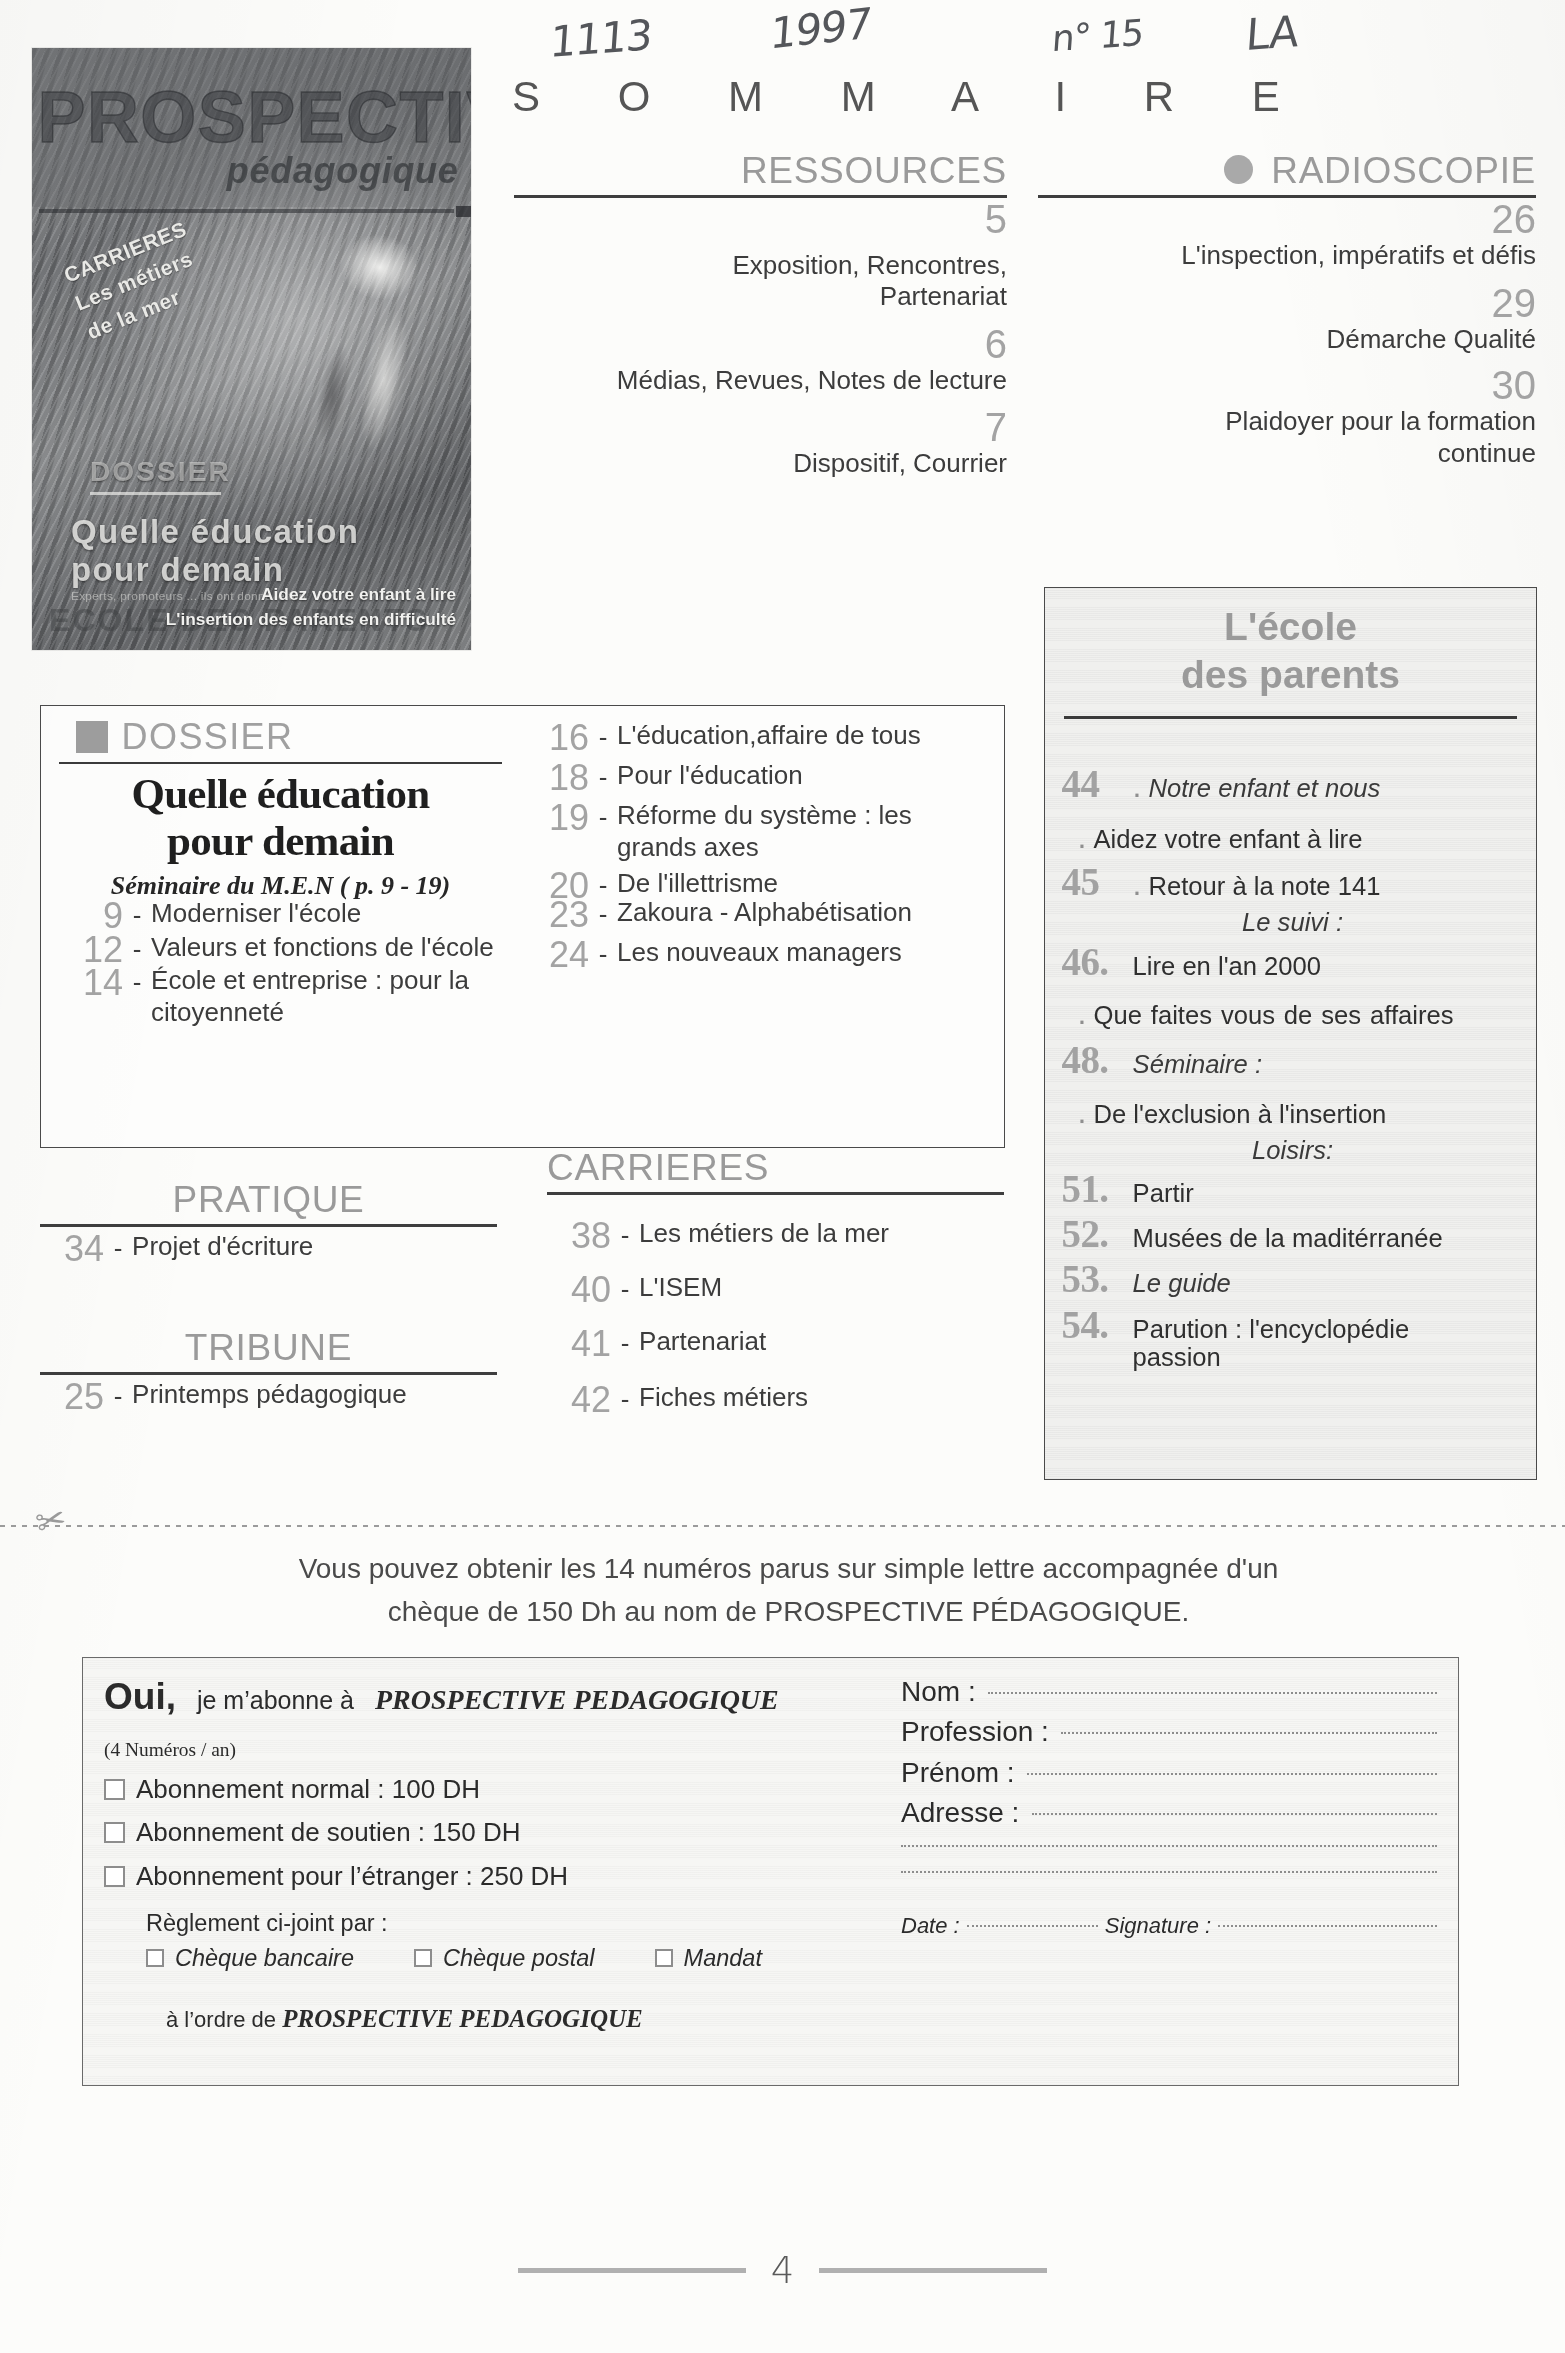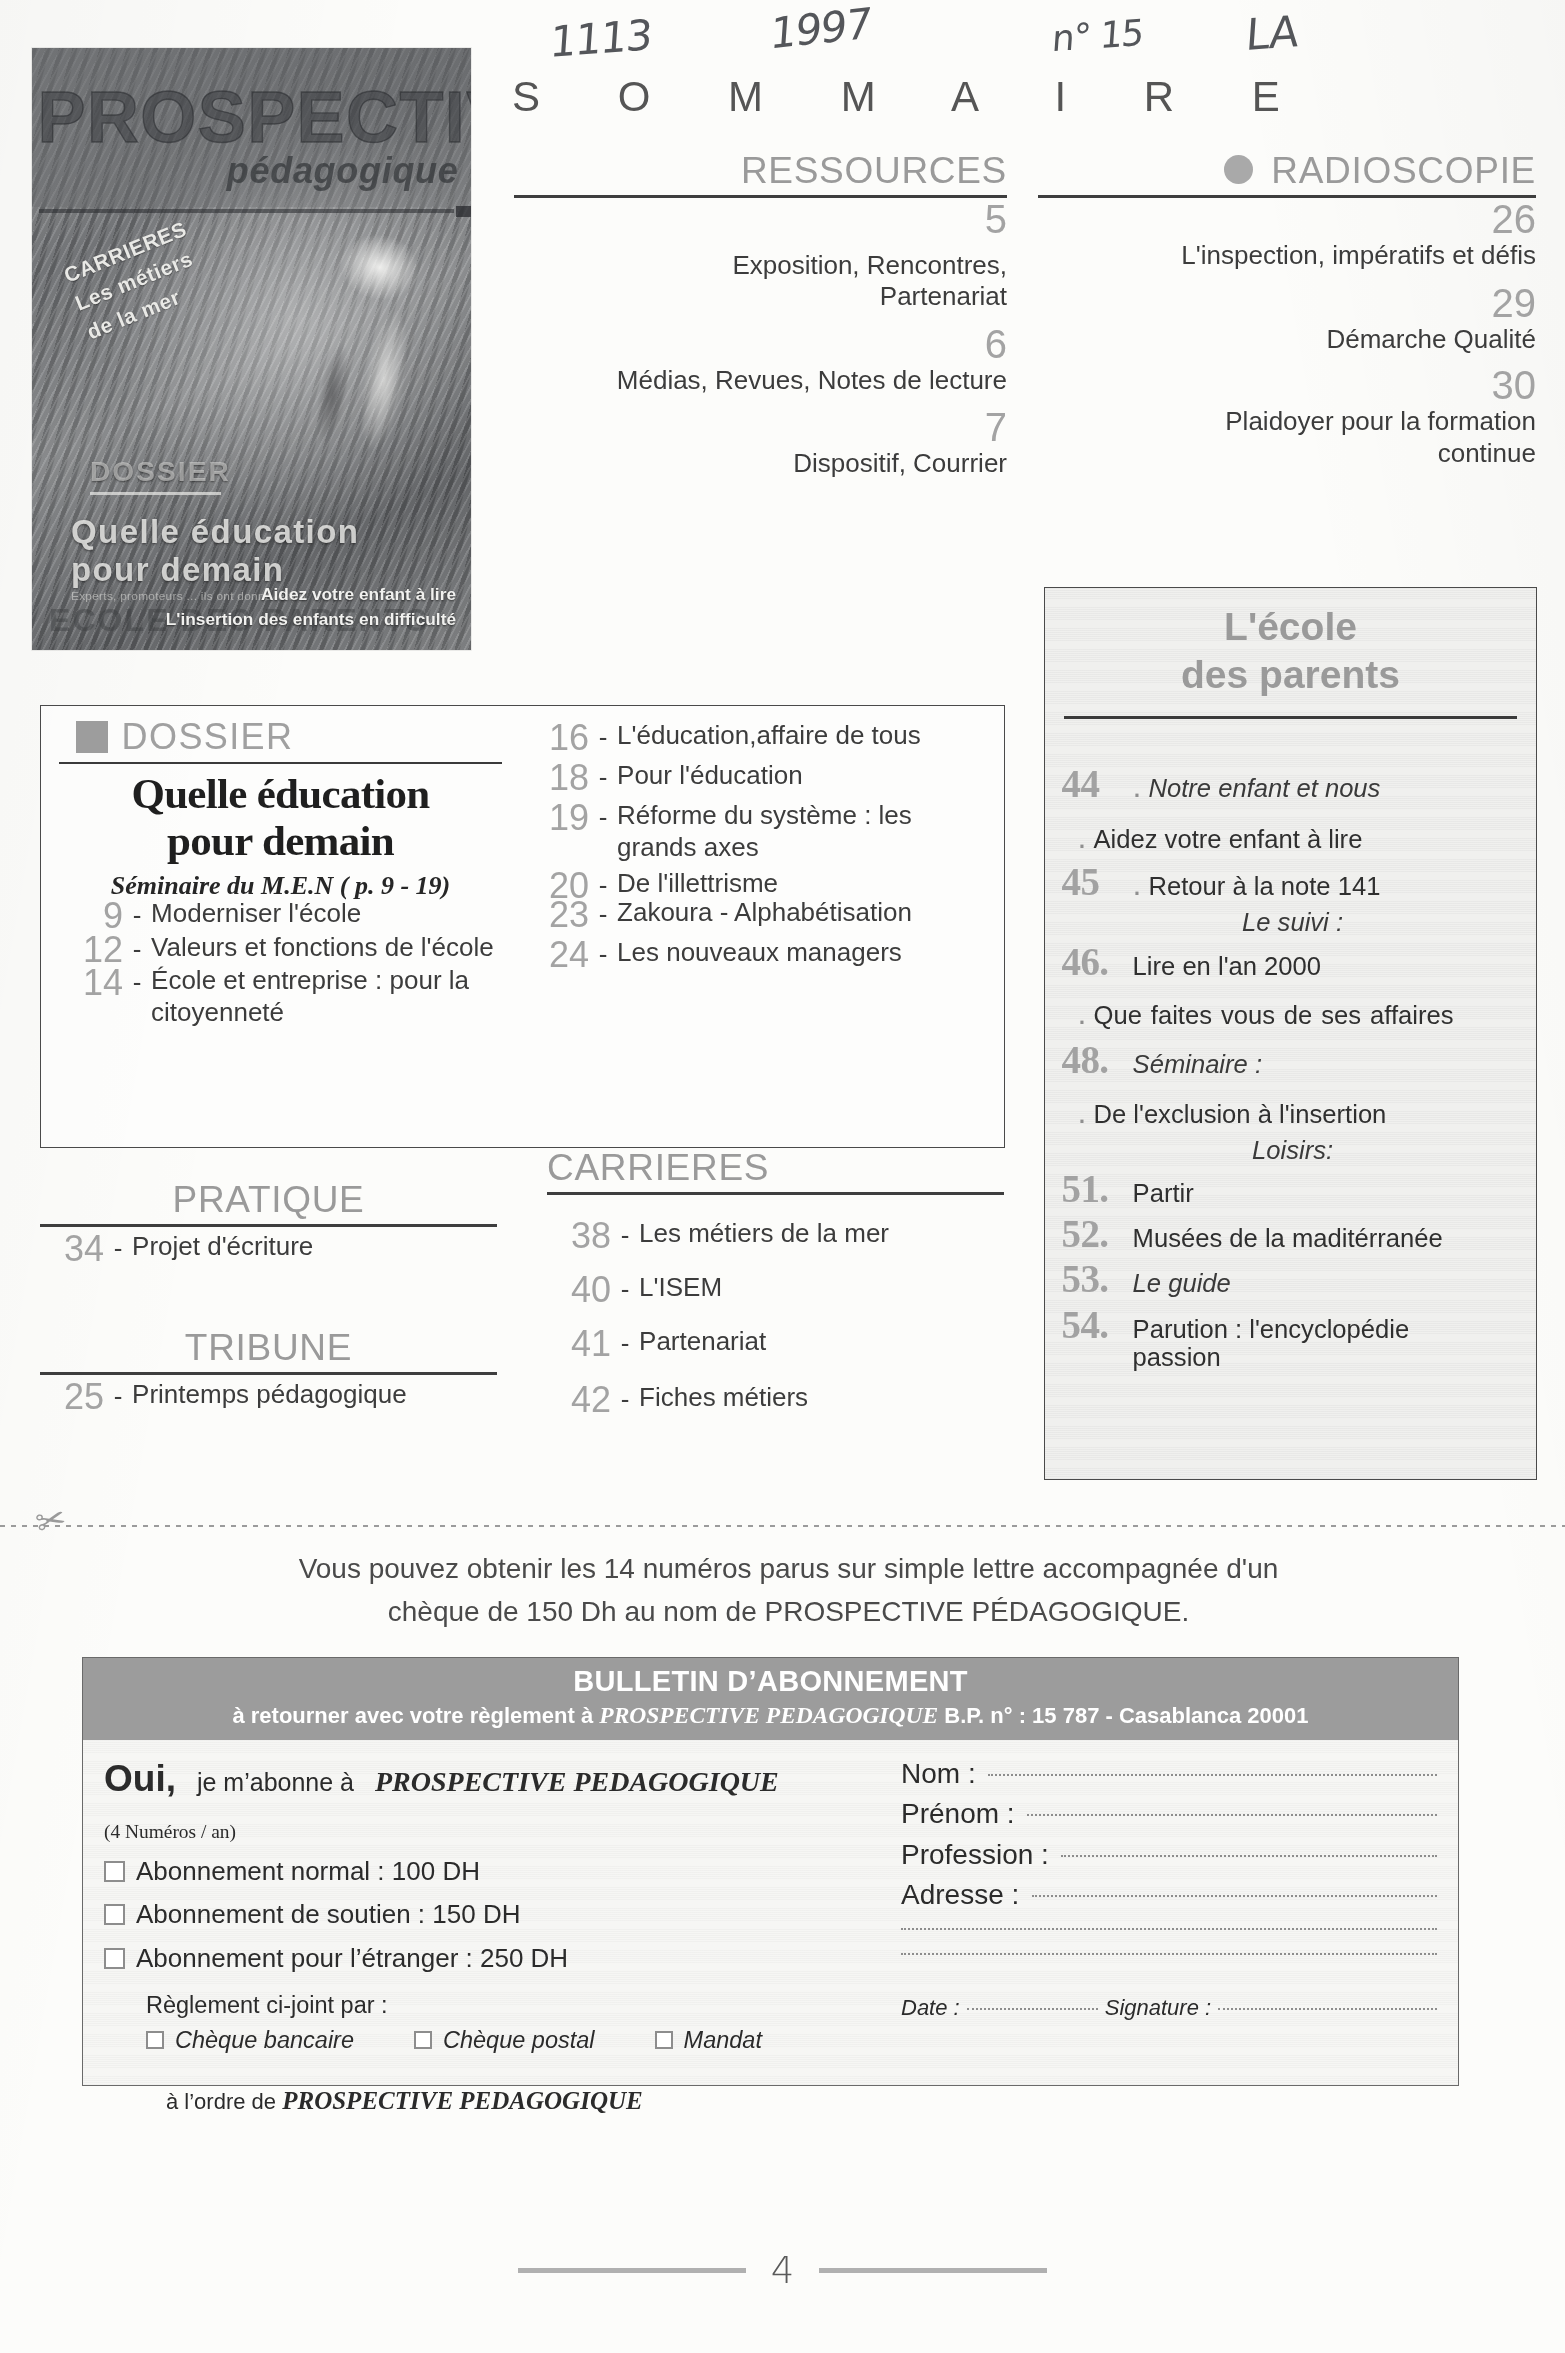--- a/index.html
+++ b/index.html
@@ -536,28 +536,20 @@
 
   <div class="cutline"></div>
   <div class="scissors">✂</div>
 
   <div class="offer">
     <div>Vous pouvez obtenir les 14 numéros parus sur simple lettre accompagnée d'un</div>
     <div>chèque de 150 Dh au nom de PROSPECTIVE PÉDAGOGIQUE.</div>
   </div>
 
   <div class="bulletin">
-    <div class="bul-head">
-      <div class="bul-head-title">BULLETIN D’ABONNEMENT</div>
-      <div class="bul-head-sub">
-        <span>à retourner avec votre règlement à</span>
-        <i>PROSPECTIVE PEDAGOGIQUE</i>
-        <span>B.P. n° : 15 787 - Casablanca 20001</span>
-      </div>
-    </div>
 
     <div class="bul-body">
       <div class="bul-left">
         <div class="oui-line">
           <span class="oui-big">Oui,</span>
           <span>je m’abonne à</span>
           <span class="oui-mag">PROSPECTIVE PEDAGOGIQUE</span>
           <span class="oui-note">(4 Numéros / an)</span>
         </div>
 
@@ -595,25 +587,25 @@
           <i>PROSPECTIVE PEDAGOGIQUE</i>
         </div>
       </div>
 
       <div class="bul-right">
         <div class="fieldrow">
           <span class="fieldlabel">Nom :</span>
           <span class="dots"></span>
         </div>
         <div class="fieldrow">
+          <span class="fieldlabel">Profession :</span>
+          <span class="dots"></span>
+        </div>
+        <div class="fieldrow">
           <span class="fieldlabel">Prénom :</span>
-          <span class="dots"></span>
-        </div>
-        <div class="fieldrow">
-          <span class="fieldlabel">Profession :</span>
           <span class="dots"></span>
         </div>
         <div class="fieldrow">
           <span class="fieldlabel">Adresse :</span>
           <span class="dots"></span>
         </div>
         <div class="fieldrow extra-line">
           <span class="dots full"></span>
         </div>
         <div class="fieldrow extra-line">

